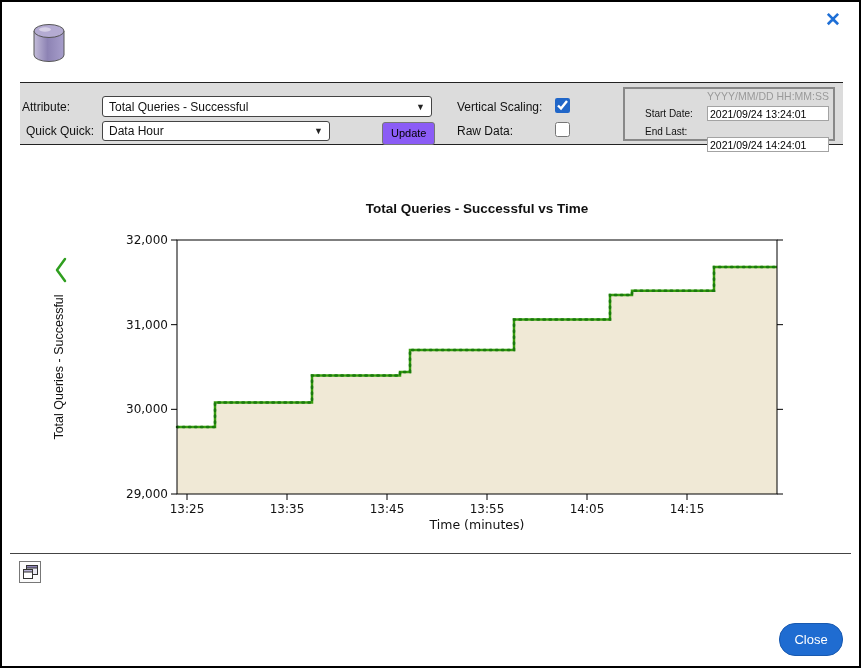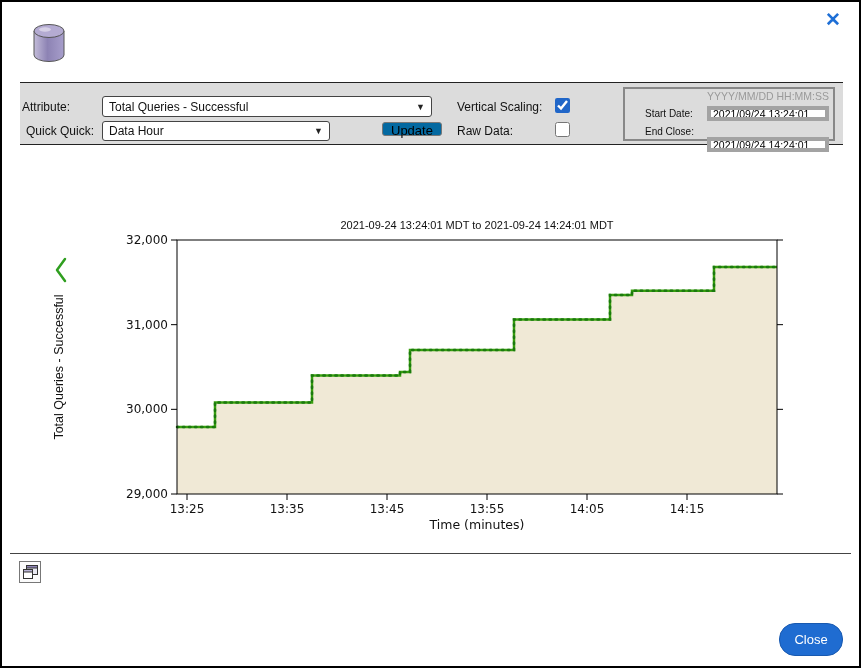--- a/index.html
+++ b/index.html
@@ -25,35 +25,35 @@
   #lbl-raw { left:437px; top:41px; }
   .select {
     position:absolute; background:#fff; border:1px solid #444; border-radius:3px;
     font-size:12px; display:flex; align-items:center; justify-content:space-between;
     padding:0 6px; cursor:pointer;
   }
   #sel-attribute { left:82px; top:13px; width:330px; height:21px; }
   #sel-quick { left:82px; top:38px; width:228px; height:20px; }
   .select .chev { font-size:9px; color:#222; margin-left:8px; }
   #btn-update {
-    position:absolute; left:362px; top:39px; height:14px; font-size:13px; line-height:15px;
-    padding:0 8px; background:#0369a1; border:1px solid #777; border-radius:3px; cursor:pointer;
+    position:absolute; left:362px; top:39px; height:23px; font-size:11px; line-height:15px;
+    padding:0 8px; background:#8b5cf6; border:1px solid #777; border-radius:3px; cursor:pointer;
     font-family:"Liberation Sans", sans-serif;
   }
   .chk { position:absolute; width:15px; height:15px; accent-color:#2066c8; margin:0; }
   #chk-vertical { left:535px; top:15px; }
   #chk-raw { left:535px; top:39px; }
   .datebox { position:absolute; right:8px; top:4px; width:212px; height:54px; border:2px solid #888;padding-left:28px; }
   .datebox .hint { position:absolute; right:4px; top:1px; font-size:10.5px; color:#9a9a9a; }
   .datebox .dlbl { position:absolute; left:20px; font-size:10px; }
   #lbl-start { top:19px; }
   #lbl-end { top:37px; }
   .dinp {
     position:absolute; right:4px; width:122px; height:15px; font-size:10.5px;
-    border:4px solid #a3a3a3; padding:0 2px; font-family:"Liberation Sans", sans-serif;
+    border:1px solid #a3a3a3; padding:0 2px; font-family:"Liberation Sans", sans-serif;
   }
   #inp-start { top:17px; }
   #inp-end { top:26px;margin-top:22px; }
   
   .chart-title { position:absolute; left:175px; top:199px; width:600px; text-align:center; font-size:13.5px; font-weight:bold; }
   .chart-subtitle { position:absolute; left:175px; top:217px; width:600px; text-align:center; font-size:11px; }
   .yaxis-collapse { position:absolute; left:52px; top:255px; cursor:pointer; }
   .ylabel {
     position:absolute; left:57px; top:365px; transform:translate(-50%,-50%) rotate(-90deg);
     font-size:12.5px; white-space:nowrap;
@@ -108,26 +108,26 @@
 
     <span class="lbl" id="lbl-vertical">Vertical Scaling:</span>
     <input type="checkbox" class="chk" id="chk-vertical" checked="" style="">
     <span class="lbl" id="lbl-raw">Raw Data:</span>
     <input type="checkbox" class="chk" id="chk-raw" style="">
 
     <div class="datebox">
       <span class="hint">YYYY/MM/DD HH:MM:SS</span>
       <span class="dlbl" id="lbl-start">Start Date:</span>
       <input class="dinp" id="inp-start" type="text" value="2021/09/24 13:24:01" style="">
-      <span class="dlbl" id="lbl-end">End Close:</span>
+      <span class="dlbl" id="lbl-end">End Last:</span>
       <input class="dinp" id="inp-end" type="text" value="2021/09/24 14:24:01" style="">
     </div>
   </div>
 
-  <div class="chart-subtitle">2021-09-24 13:24:01 MDT to 2021-09-24 14:24:01 MDT</div>
+  <div class="chart-title">Total Queries - Successful vs Time</div>
 
   <span class="yaxis-collapse">
     <svg width="14" height="26" viewBox="0 0 14 26">
       <polyline points="11,2 3,13 11,24" fill="none" stroke="#2f9e1f" stroke-width="2.5" stroke-linecap="round" stroke-linejoin="round"></polyline>
     </svg>
   </span>
   <div class="ylabel">Total Queries - Successful</div>
 
   <svg class="chart" width="700" height="300">
     <rect x="70" y="8" width="600" height="254" fill="#ffffff" stroke="none"></rect>

